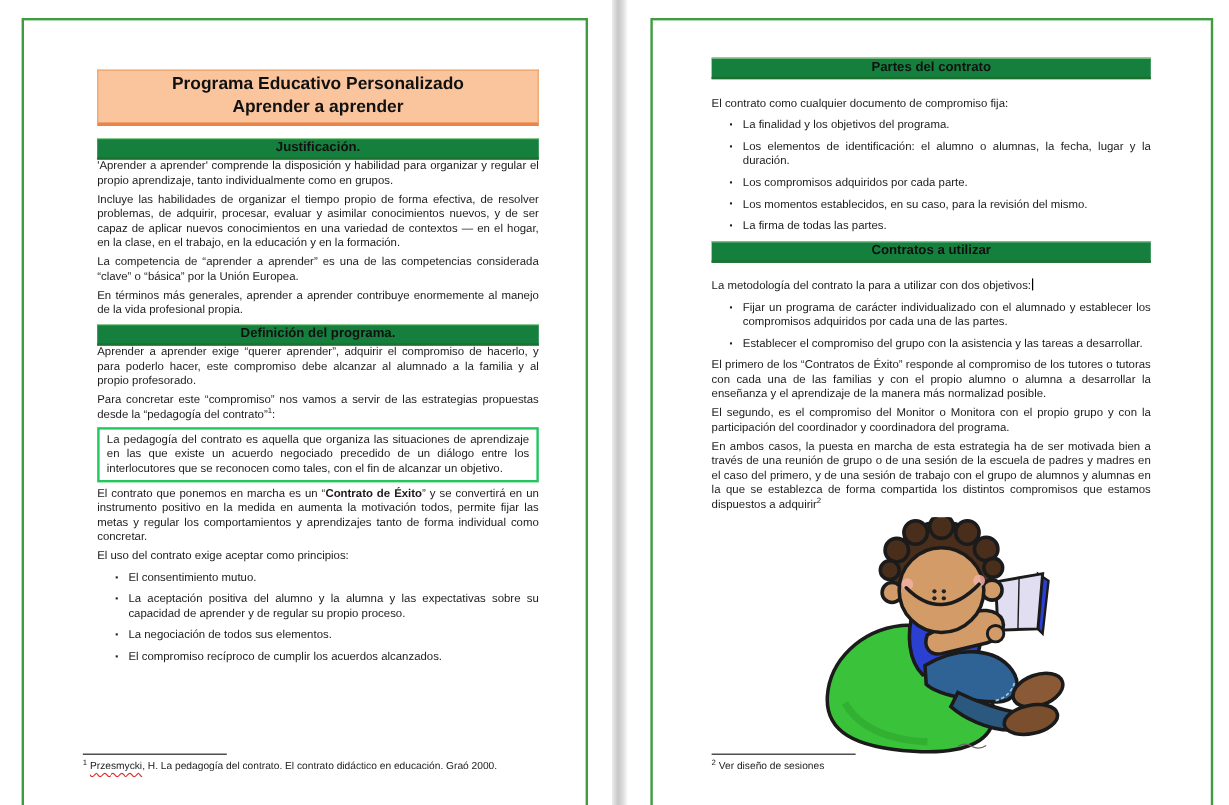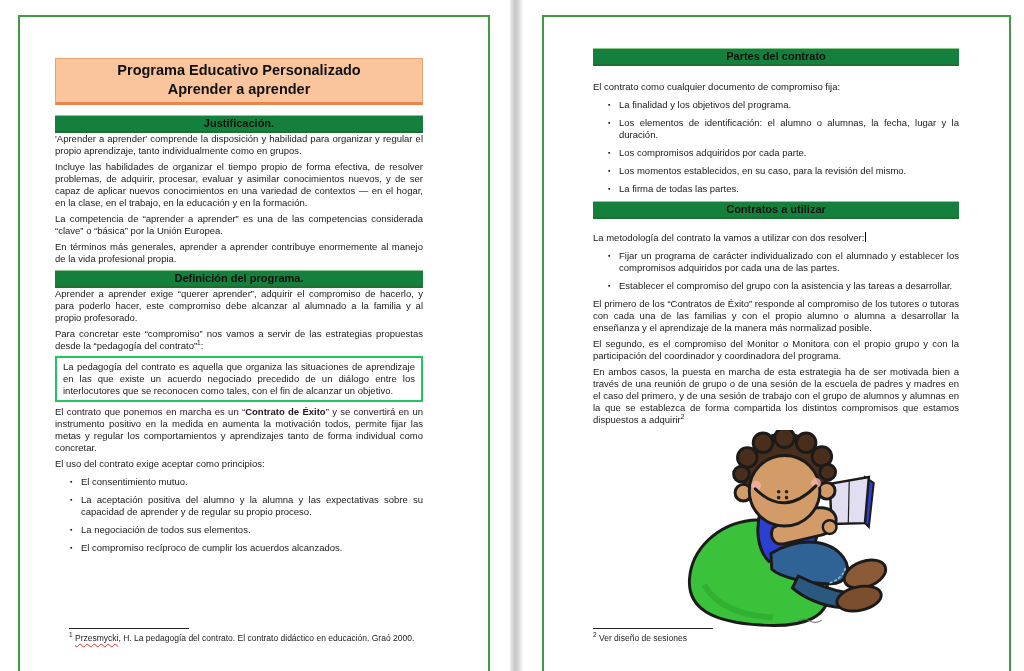--- a/index.html
+++ b/index.html
@@ -19,21 +19,21 @@
     background:linear-gradient(90deg,#ededed 0%,#c7c7c7 38%,#d9d9d9 66%,#fbfbfb 100%);
   }
   .page-frame {
     position:absolute; top:15px; height:680px;
     border:2px solid #3f9c3f;
   }
   #frame-left  { left:18px;  width:472px; }
   #frame-right { left:20px;  width:469px; }
 
   .content { position:absolute; }
-  #content-left  { left:55px;  top:58px; width:368px; }
+  #content-left  { left:81px;  top:58px; width:368px; }
   #content-right { left:593px; top:48px; width:366px; }
 
   .title-bar {
     background:#fac49c;
     border:1px solid #eda36c;
     border-bottom:3px solid #e9854a;
     text-align:center;
     font-weight:bold;
     font-size:14.5px;
     line-height:19px;
@@ -148,21 +148,21 @@
   <ul class="bullets">
     <li><span class="marker">▪</span><span>La finalidad y los objetivos del programa.</span></li>
     <li><span class="marker">▪</span><span>Los elementos de identificación:  el alumno o alumnas, la fecha, lugar y  la duración.</span></li>
     <li><span class="marker">▪</span><span>Los compromisos adquiridos por cada parte.</span></li>
     <li><span class="marker">▪</span><span>Los momentos establecidos, en su caso, para la revisión del mismo.</span></li>
     <li><span class="marker">▪</span><span>La firma de todas las partes.</span></li>
   </ul>
 
   <div class="section-bar" style="margin-top:6px">Contratos a utilizar</div>
 
-  <p class="body" style="margin-top:13px"><span>La metodología del contrato la vamos a utilizar con dos resolver:</span><span class="caret"></span></p>
+  <p class="body" style="margin-top:13px"><span>La metodología del contrato la para a utilizar con dos objetivos:</span><span class="caret"></span></p>
 
   <ul class="bullets">
     <li><span class="marker">▪</span><span>Fijar un programa de carácter individualizado con el alumnado y establecer los compromisos adquiridos por cada una de las partes.</span></li>
     <li><span class="marker">▪</span><span>Establecer el compromiso del grupo con la asistencia y las tareas a desarrollar.</span></li>
   </ul>
 
   <p class="body" style="margin-top:6px">El primero de los “Contratos de Éxito” responde al compromiso de los tutores o tutoras con cada una de las familias y con el propio alumno o alumna a desarrollar la enseñanza y el aprendizaje de la manera más normalizad posible.</p>
   <p class="body">El segundo, es el compromiso del Monitor o Monitora con el propio grupo y con la participación del coordinador y coordinadora del programa.</p>
   <p class="body"><span>En ambos casos, la puesta en marcha de esta estrategia ha de ser motivada bien a través de una reunión de grupo o de una sesión de la escuela de padres y madres en el caso del primero, y de una sesión de trabajo con el grupo de alumnos y alumnas en la que se establezca de forma compartida los distintos compromisos que estamos dispuestos a adquirir</span><sup class="ref">2</sup></p>
 

